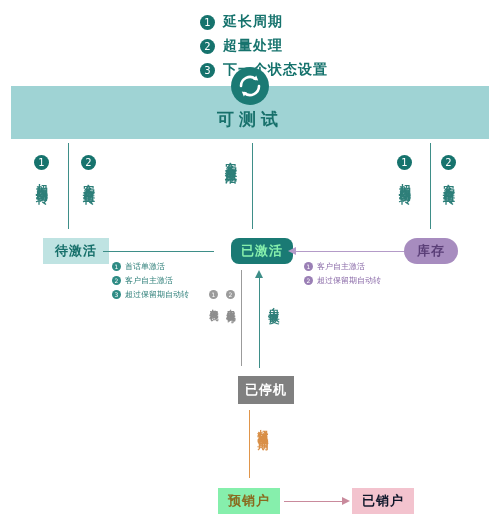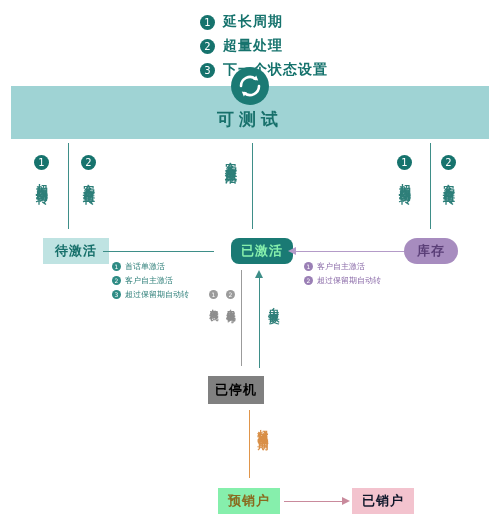--- a/index.html
+++ b/index.html
@@ -35,21 +35,21 @@
     font-size:17px;font-weight:bold;color:#17706b;letter-spacing:5px;
   }
   
   .box{
     display:flex;align-items:center;justify-content:center;
     font-size:13px;font-weight:bold;letter-spacing:1px;
   }
   #box-pending{left:36px;top:238px;width:66px;height:26px;background:#bfe3e2;color:#17706b;margin-left:7px;}
   #box-active {left:231px;top:238px;width:62px;height:26px;background:#1a7a74;color:#86efac;border-radius:8px;}
   #box-stock  {left:404px;top:238px;width:54px;height:26px;background:#a78cbf;color:#5b3f78;border-radius:13px;}
-  #box-halted {left:208px;top:376px;width:56px;height:28px;background:#808080;color:#000000;}
+  #box-halted {left:238px;top:376px;width:56px;height:28px;background:#808080;color:#ffffff;}
   #box-presale{left:218px;top:488px;width:62px;height:26px;background:#86efac;color:#8a6a1e;}
   #box-closed {left:352px;top:488px;width:62px;height:26px;background:#f3c3ce;color:#0f172a;}
   
   .vtext{
     writing-mode:vertical-rl;text-orientation:upright;
     font-size:12px;font-weight:bold;letter-spacing:2px;white-space:nowrap;
   }
   .vgroup{display:flex;flex-direction:column;align-items:center;}
   .vgroup .num{margin-bottom:4px;}
   

